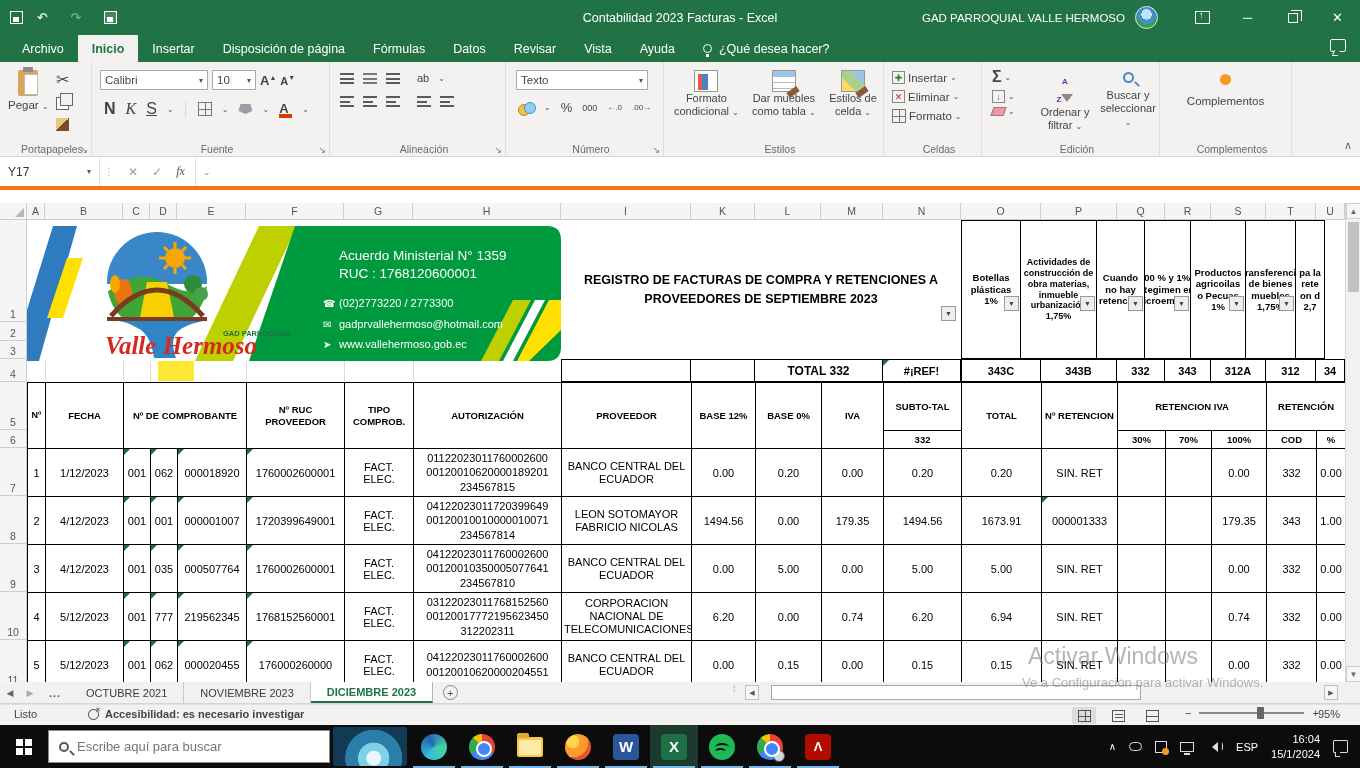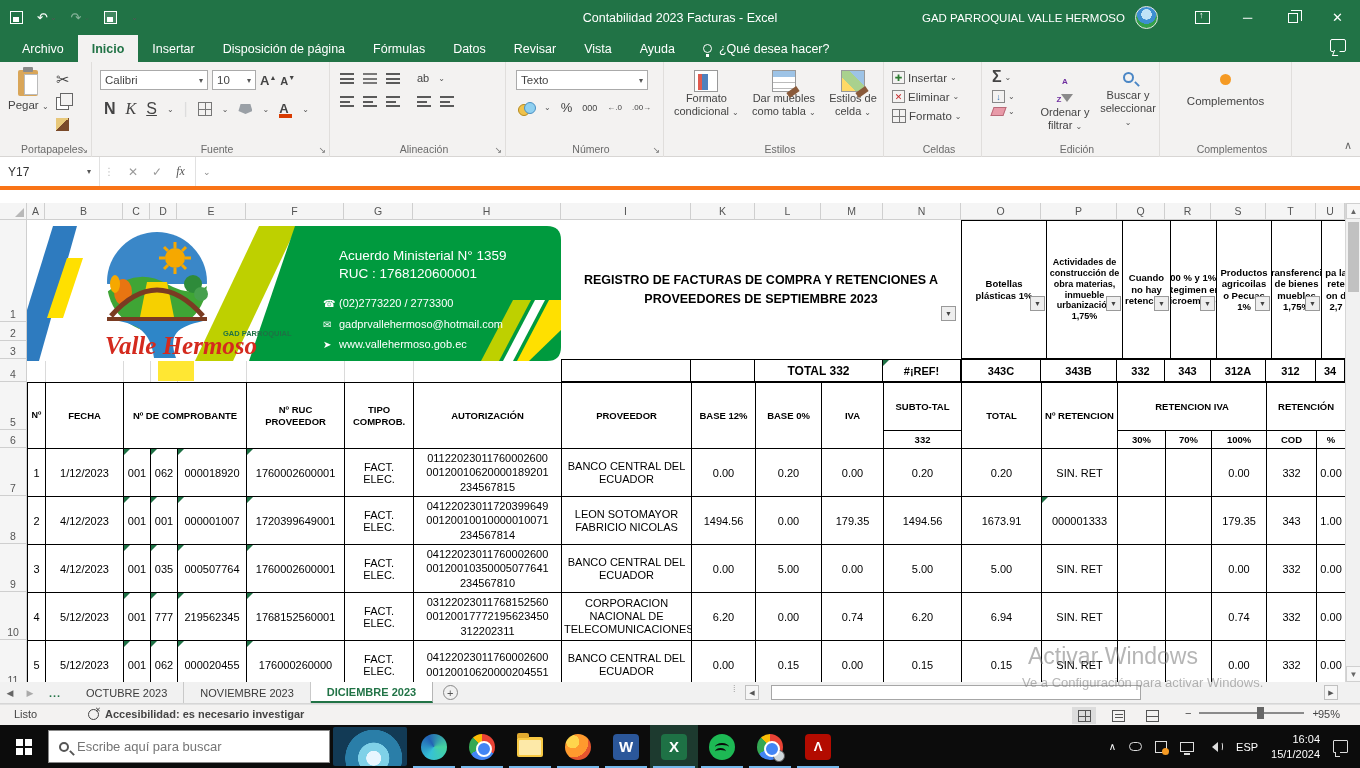--- a/index.html
+++ b/index.html
@@ -550,21 +550,21 @@
           <text x="312" y="126" font-size="11" fill="#ffffff">www.vallehermoso.gob.ec</text>
         </svg>
       </div>
 
       <div class="maintitle">REGISTRO DE FACTURAS DE COMPRA Y RETENCIONES A PROVEEDORES DE SEPTIEMBRE 2023</div>
       <div class="ndrop">
           <span class="dropbox">▼</span>
         </div>
 
       <div class="taxheads" id="taxheads">
-          <div class="taxh" style="width: 86px;">Botellas plásticas 1%<span class="dropbox">▼</span></div>
+          <div class="taxh" style="width: 60px;">Botellas plásticas 1%<span class="dropbox">▼</span></div>
           <div class="taxh" style="width: 76px; font-size: 9px;">Actividades de construcción de obra materias, inmueble urbanización 1,75%<span class="dropbox">▼</span></div>
           <div class="taxh" style="width: 48px;">Cuando no hay retención<span class="dropbox">▼</span></div>
           <div class="taxh" style="width: 46px;">100 % y 1%.- Regimen en microempresa<span class="dropbox">▼</span></div>
           <div class="taxh" style="width: 55px;">Productos agricoilas o Pecuas 1%<span class="dropbox">▼</span></div>
           <div class="taxh" style="width: 50px;">Transferencia de bienes muebles 1,75%<span class="dropbox">▼</span></div>
           <div class="taxh" style="width: 29px;">pa la rete on d 2,7</div>
         </div>
 
       <div class="r4cell" style="left:534px;width:130px"></div>
       <div class="r4cell" style="left:663px;width:65px"></div>
@@ -763,21 +763,21 @@
   </div>
 
   <div class="watermark1">Activar Windows</div>
   <div class="watermark2">Ve a Configuración para activar Windows.</div>
 
   <div class="tabsbar">
     <span class="tnav">◀</span>
     <span class="tnav" style="opacity:.5">▶</span>
     <span class="tmore">...</span>
     <span id="sheettabs" style="display:flex">
-        <span class="stab">OCTUBRE 2023</span>
+        <span class="stab">OCTUBRE 2021</span>
         <span class="stab">NOVIEMBRE 2023</span>
         <span class="stab active">DICIEMBRE 2023</span>
       </span>
     <span class="newsheet">
         <span class="pluscirc">+</span>
       </span>
   </div>
   <span class="grip">⁞</span>
   <div class="hscroll">
     <span class="hs-arr">◀</span>

